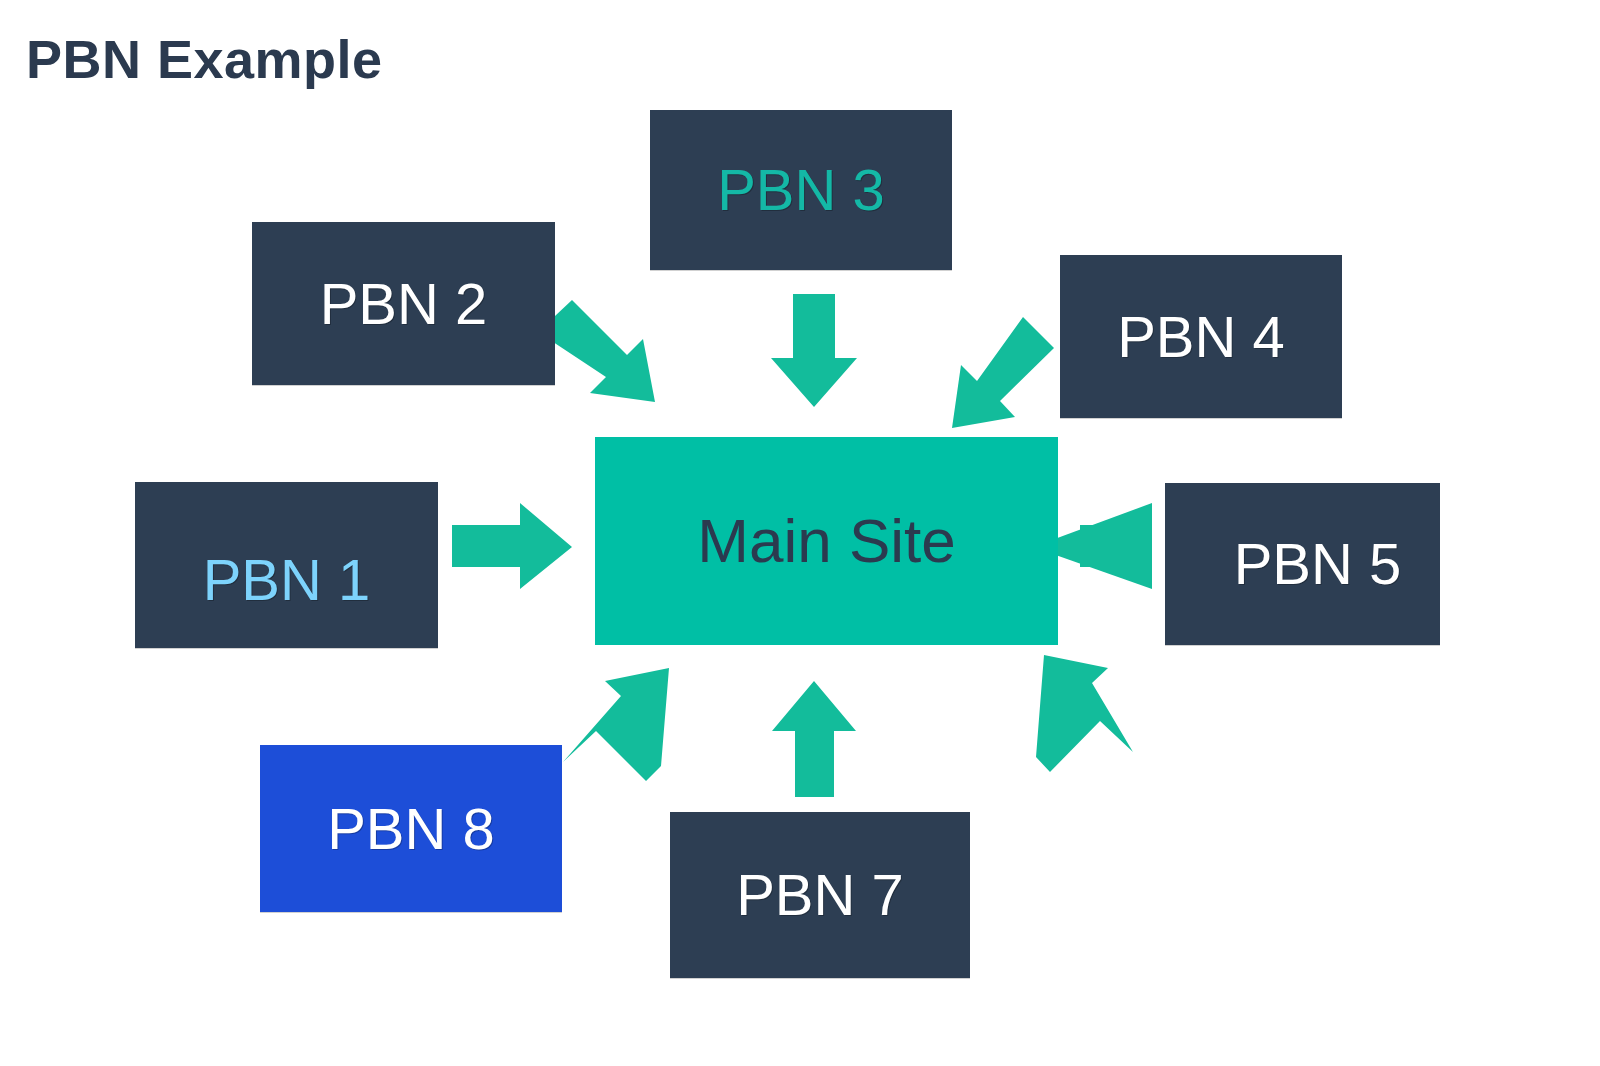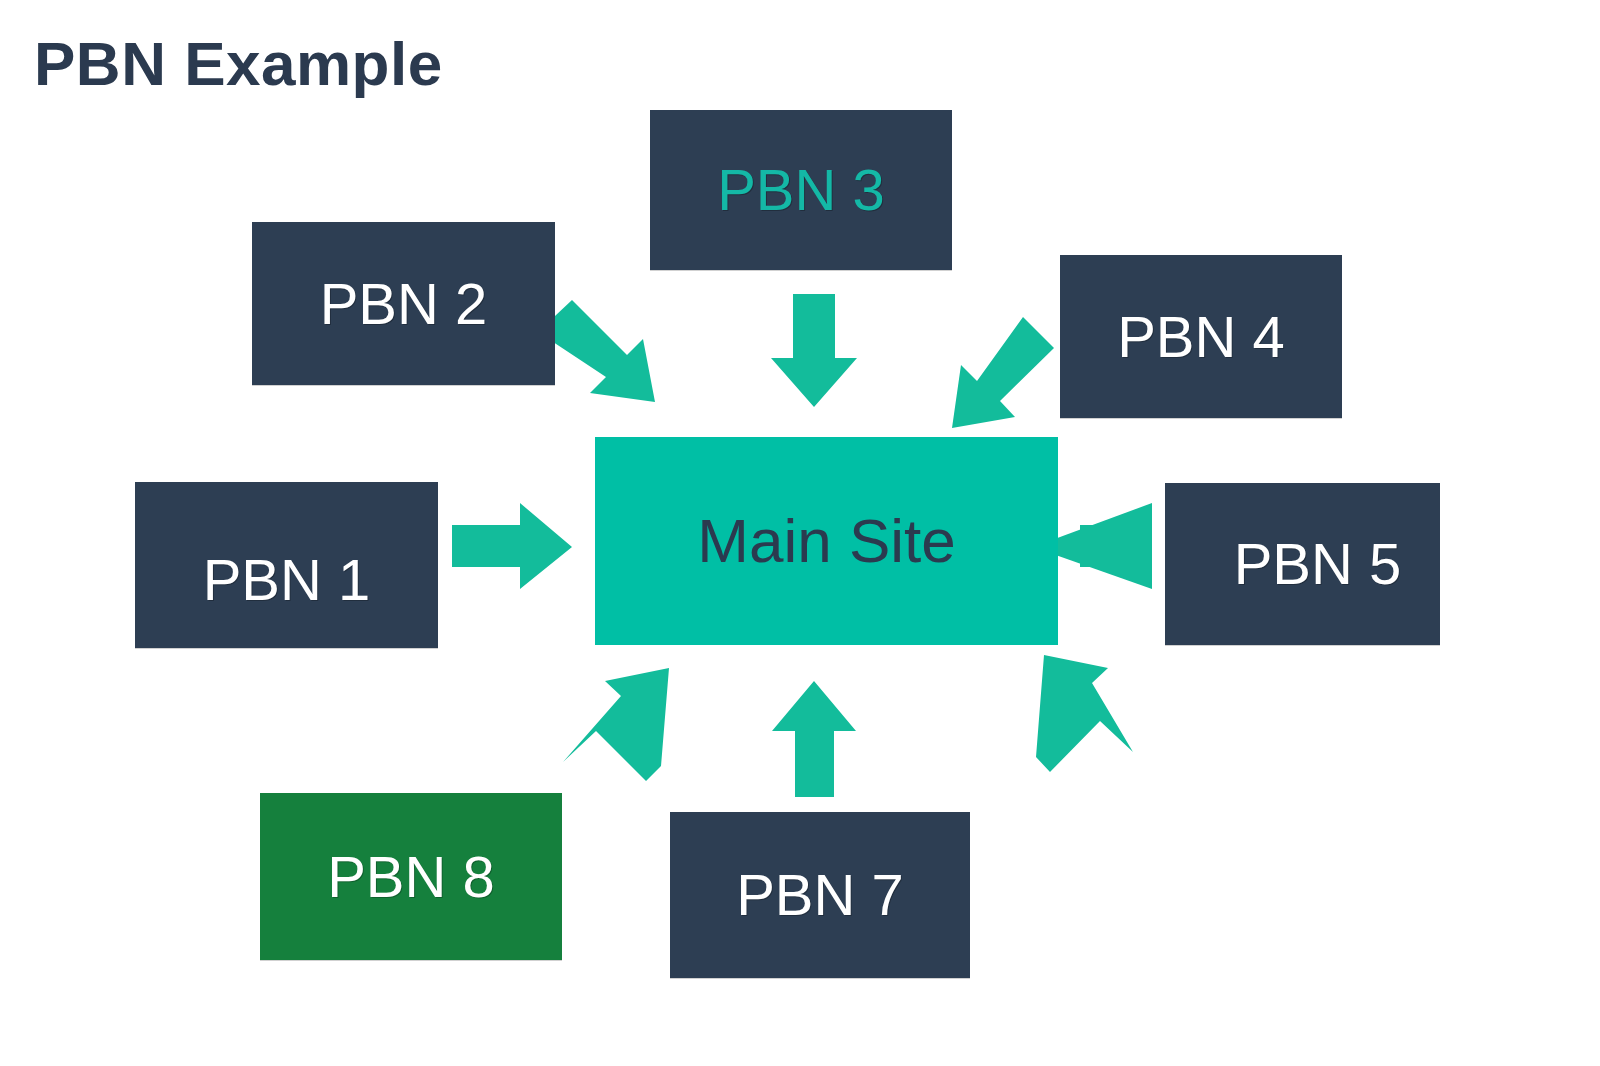--- a/index.html
+++ b/index.html
@@ -12,23 +12,23 @@
   }
   #canvas {
     position: relative;
     width: 1600px;
     height: 1066px;
     background: #ffffff;
     overflow: hidden;
   }
   #page-title {
     position: absolute;
-    left: 34px;
+    left: 26px;
     top: 28px;
-    font-size: 62px;
+    font-size: 54px;
     font-weight: bold;
     color: #2b3a4f;
     letter-spacing: 0.5px;
     white-space: nowrap;
   }
   .node-box {
     position: absolute;
     display: flex;
     align-items: center;
     justify-content: center;
@@ -89,34 +89,34 @@
     <polygon fill="#13bc9b" points="795,797 795,731 772,731 814,681 856,731 834,731 834,797"></polygon>
 
     <polygon fill="#13bc9b" points="563,762 596,731 646,781 661,766 669,668 605,681 621,696"></polygon>
   </svg>
 
   <div class="node-box node-main" style="left: 595px; top: 437px; width: 463px; height: 208px; background: rgb(0, 191, 165);">
     <span class="node-label" style="color: rgb(43, 58, 79);">Main Site</span>
   </div>
 
   <div class="node-box node-pbn" style="left: 135px; top: 482px; width: 303px; height: 166px; background: rgb(45, 62, 83);">
-    <span class="node-label" style="color: #ffffff; margin-top: 30px;">PBN 1</span>
+    <span class="node-label" style="color: #7dd3fc; margin-top: 30px;">PBN 1</span>
   </div>
   <div class="node-box node-pbn" style="left: 228px; top: 222px; width: 303px; height: 163px; background: rgb(45, 62, 83); margin-left: 24px;">
     <span class="node-label" style="color: rgb(255, 255, 255);">PBN 2</span>
   </div>
   <div class="node-box node-pbn" style="left: 650px; top: 110px; width: 302px; height: 160px; background: rgb(45, 62, 83);">
     <span class="node-label" style="color: #14b8a6;">PBN 3</span>
   </div>
   <div class="node-box node-pbn" style="left: 1060px; top: 207px; width: 282px; height: 163px; background: rgb(45, 62, 83); margin-top: 48px;">
     <span class="node-label" style="color: rgb(255, 255, 255);">PBN 4</span>
   </div>
   <div class="node-box node-pbn" style="left: 1165px; top: 483px; width: 275px; height: 162px; background: rgb(45, 62, 83);">
     <span class="node-label" style="color: rgb(255, 255, 255); margin-left: 30px;">PBN 5</span>
   </div>
   <div class="node-box node-pbn" style="left: 670px; top: 812px; width: 300px; height: 166px; background: rgb(45, 62, 83); justify-content: center;">
     <span class="node-label" style="color: rgb(255, 255, 255);">PBN 7</span>
   </div>
-  <div class="node-box node-pbn" style="left: 260px; top: 745px; width: 302px; height: 167px; background: #15803d; margin-top: 48px;">
+  <div class="node-box node-pbn" style="left: 260px; top: 745px; width: 302px; height: 167px; background: #1d4ed8;">
     <span class="node-label" style="color: rgb(255, 255, 255);">PBN 8</span>
   </div>
 
 </div>
 
 </body></html>

